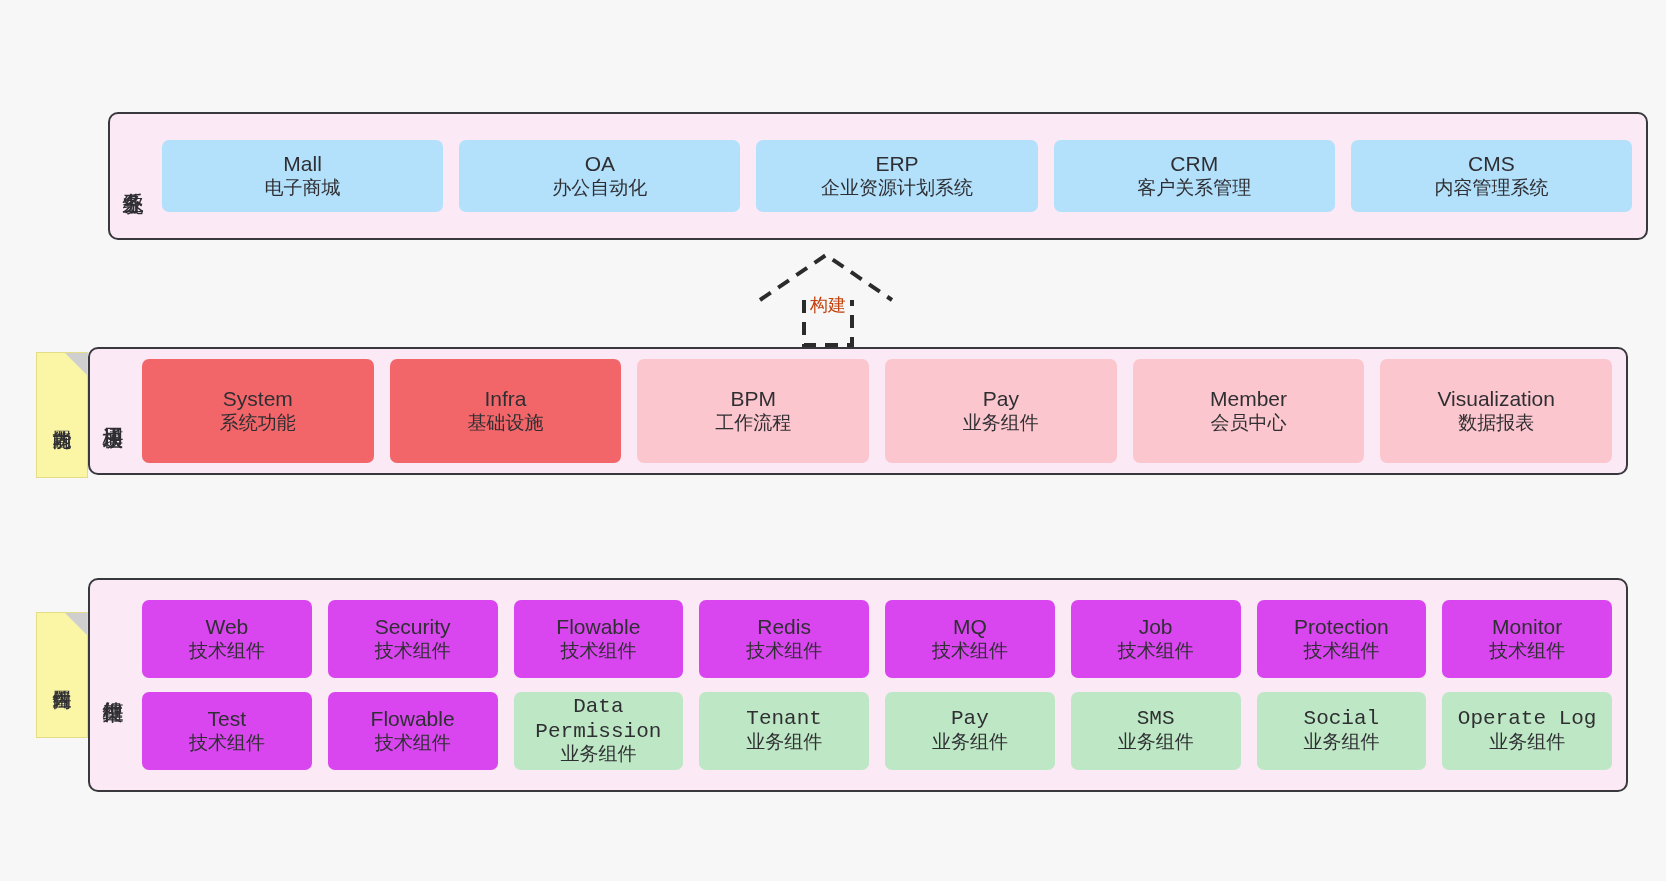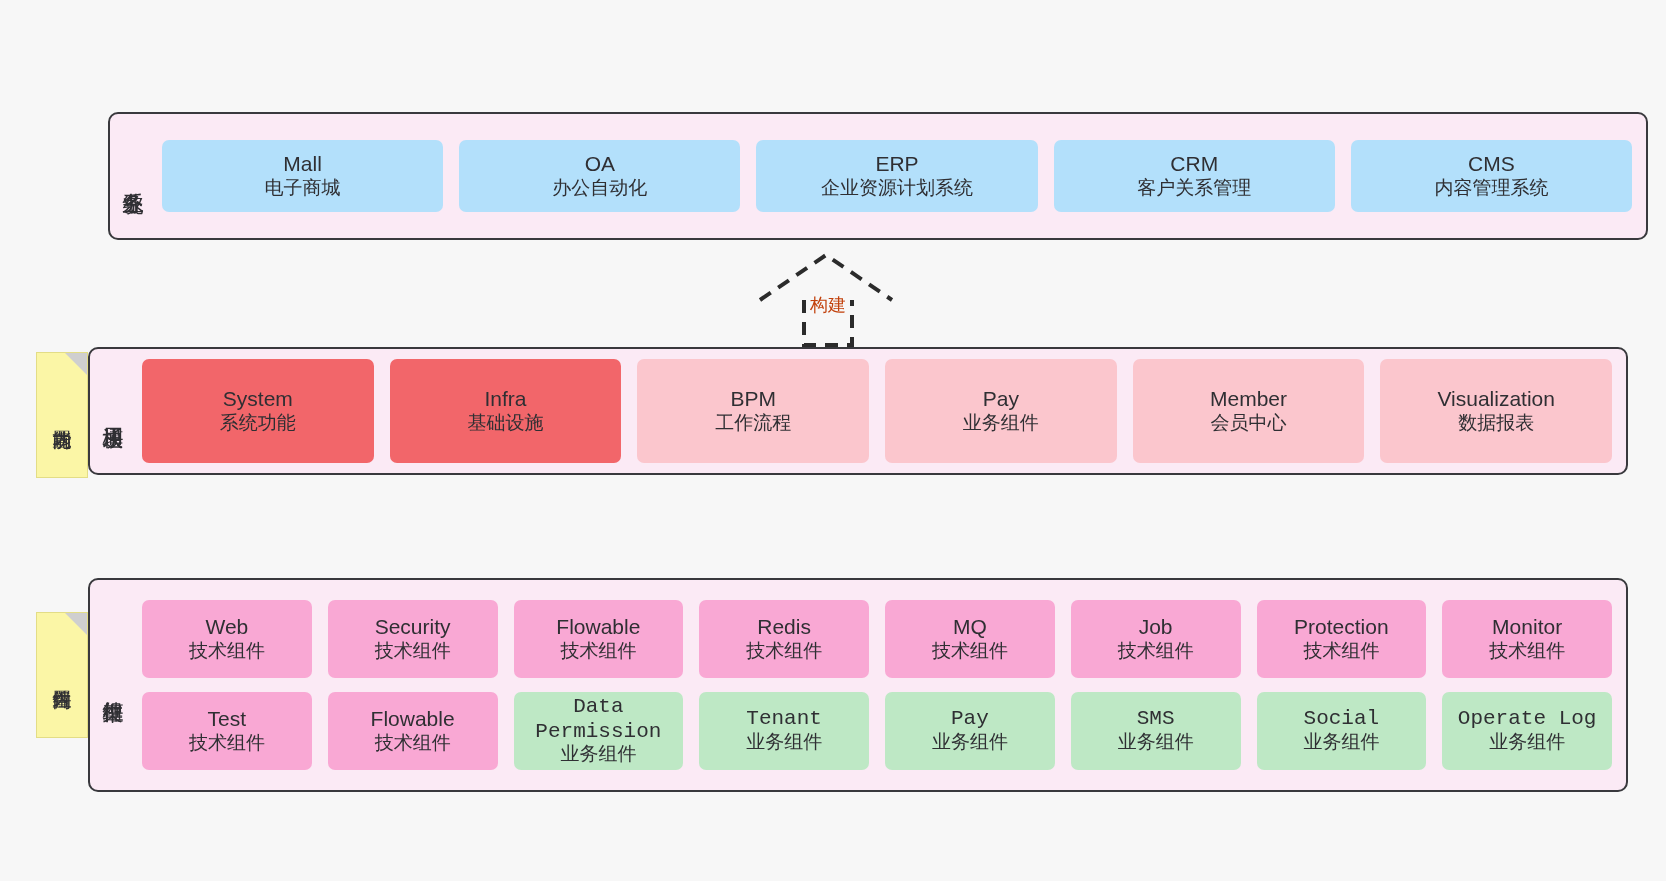--- a/index.html
+++ b/index.html
@@ -69,21 +69,21 @@
   }
   .cell .cn{
     font-size:19px;
     line-height:1.2;
   }
 
   
   .c-blue      {background:#b3e0fb;}
   .c-red       {background:#f2666a;}
   .c-pink      {background:#fbc6cd;}
-  .c-green     {background:#f9a8d4;}
+  .c-green     {background:#d946ef;}
   .c-greenlite {background:#bee8c5;font-family:Liberation Mono, monospace;}
 
   
   #layer-business{left:88px;  top:112px; width:1540px; height:128px;margin-left:20px;}
   #layer-common  {left:88px;  top:347px; width:1540px; height:128px;}
   #layer-frame   {left:88px;  top:578px; width:1540px; height:214px;}
 
   #layer-business .cell{height:72px;}
   #layer-common   .cell{height:104px;}
   #layer-frame    .cell{height:78px;}

